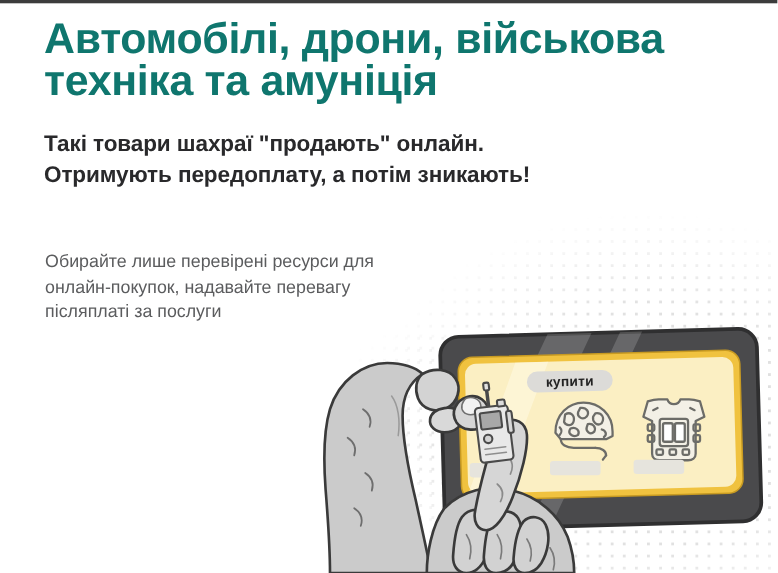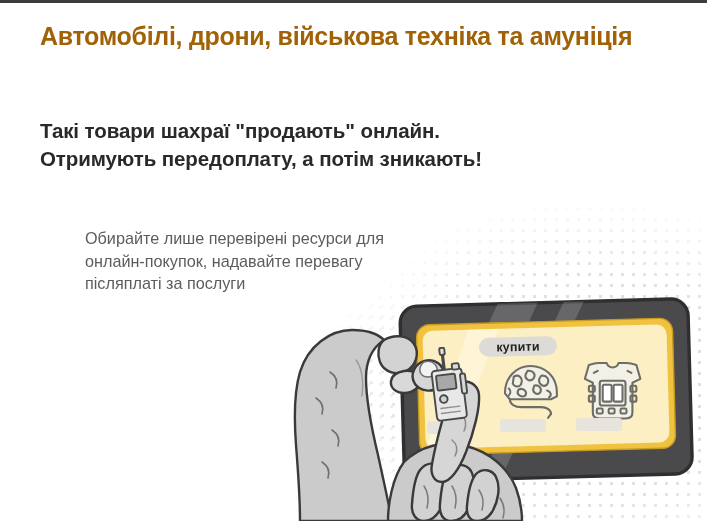--- a/index.html
+++ b/index.html
@@ -51,22 +51,22 @@
     mask-image: radial-gradient(ellipse 170px 150px at 55% 45%, #000 5%, rgba(0,0,0,0) 80%);
     pointer-events: none;
   }
 
   
   .headline {
     position: absolute;
     left: 40px;
     top: 17px;
     width: 620px;
-    color: #a16207;
-    font-size: 25px;
+    color: #0f766e;
+    font-size: 39px;
     font-weight: bold;
     line-height: 38px;
     letter-spacing: -0.3px;
   }
   .subhead {
     position: absolute;
     left: 40px;
     top: 117px;
     width: 470px;
     color: #29292b;
@@ -77,21 +77,20 @@
   }
   .body-copy {
     position: absolute;
     left: 41px;
     top: 227px;
     width: 300px;
     color: #5b5c5e;
     font-size: 16.2px;
     font-weight: normal;
     line-height: 22.5px;
-    margin-left: 44px;
   }
 
   
   .illustration {
     position: absolute;
     left: 0; top: 0;
     width: 707px; height: 521px;
     pointer-events: none;
   }
   .illustration svg { display: block; }

